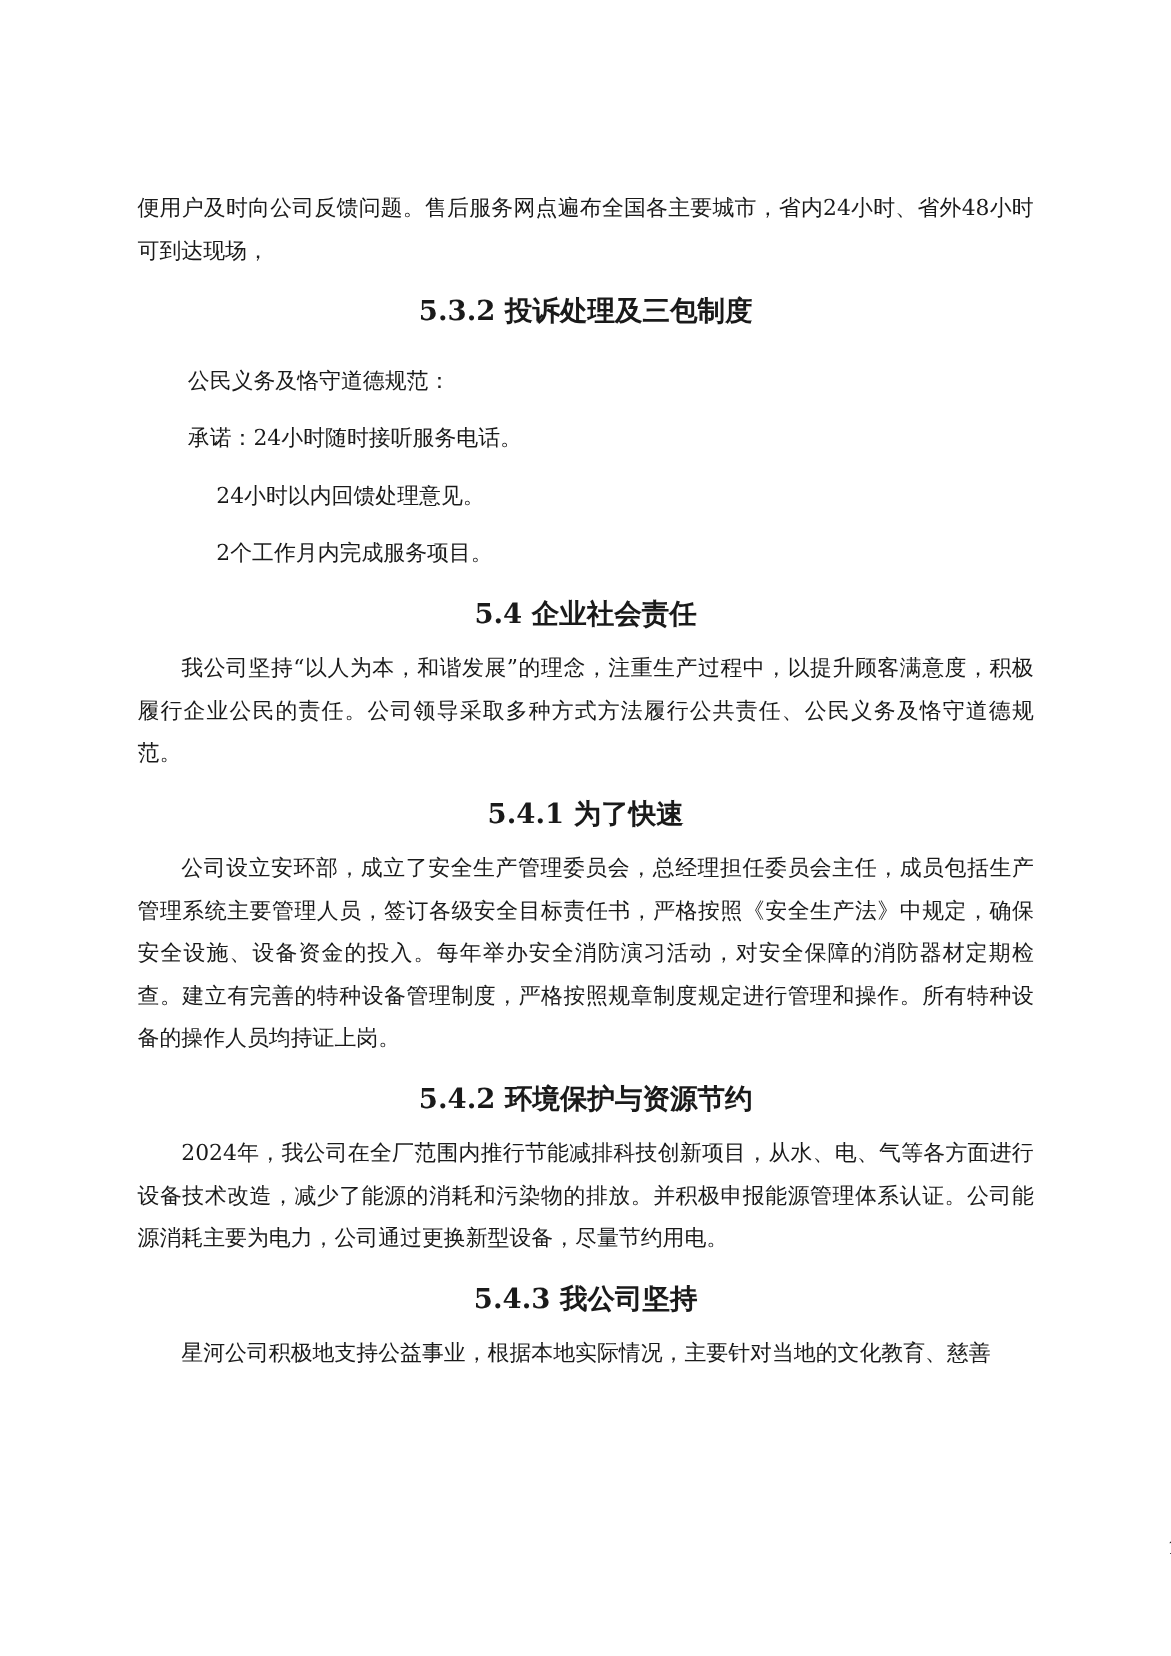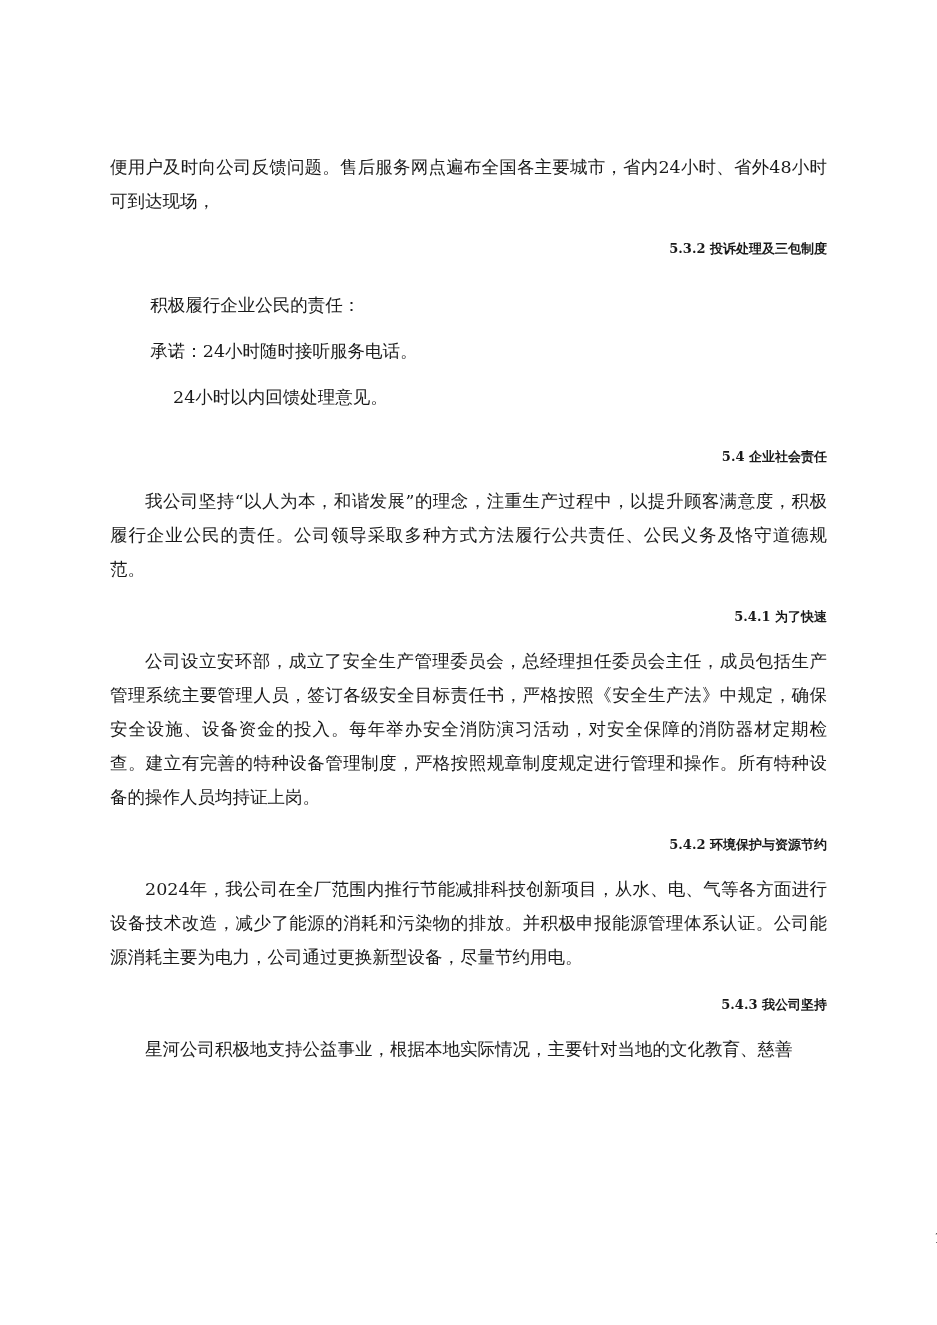--- a/index.html
+++ b/index.html
@@ -35,25 +35,25 @@
     text-justify: inter-ideograph;
     letter-spacing: 0px;
   }
   p.cont {
     text-indent: 0;
   }
   p.indent {
     text-indent: 2em;
   }
   h3.heading {
-    font-size: 13px;
+    font-size: 22px;
     line-height: 34px;
     font-weight: bold;
     margin: 0;
-    text-align: right;
+    text-align: center;
   }
   .sp-before-heading { height: 14px; }
   .sp-after-heading { height: 10px; }
   .sp-para { height: 12px; }
   .sub-line {
     font-size: 17.5px;
     line-height: 34px;
     margin: 0;
   }
   .ind1 { padding-left: 2.3em; }
@@ -76,26 +76,27 @@
   <div class="content">
 
     <p class="body-text cont">便用户及时向公司反馈问题。售后服务网点遍布全国各主要城市，省内24小时、省外48小时可到达现场，</p>
 
     <div class="sp-before-heading"></div>
     <h3 class="heading">5.3.2  投诉处理及三包制度</h3>
     <div class="sp-after-heading"></div>
 
 
     <div class="sp-para"></div>
-    <p class="sub-line ind1">积极履行企业公民的责任：</p>
+    <p class="sub-line ind1">公民义务及恪守道德规范：</p>
     <div class="sp-para"></div>
     <p class="sub-line ind1">承诺：24小时随时接听服务电话。</p>
     <div class="sp-para"></div>
     <p class="sub-line ind2">24小时以内回馈处理意见。</p>
     <div class="sp-para"></div>
+    <p class="sub-line ind2">2个工作月内完成服务项目。</p>
 
     <div class="sp-before-heading"></div>
     <h3 class="heading">5.4  企业社会责任</h3>
     <div class="sp-after-heading"></div>
 
     <p class="body-text indent">我公司坚持“以人为本，和谐发展”的理念，注重生产过程中，以提升顾客满意度，积极履行企业公民的责任。公司领导采取多种方式方法履行公共责任、公民义务及恪守道德规范。</p>
 
     <div class="sp-before-heading"></div>
     <h3 class="heading">5.4.1  为了快速</h3>
     <div class="sp-after-heading"></div>

